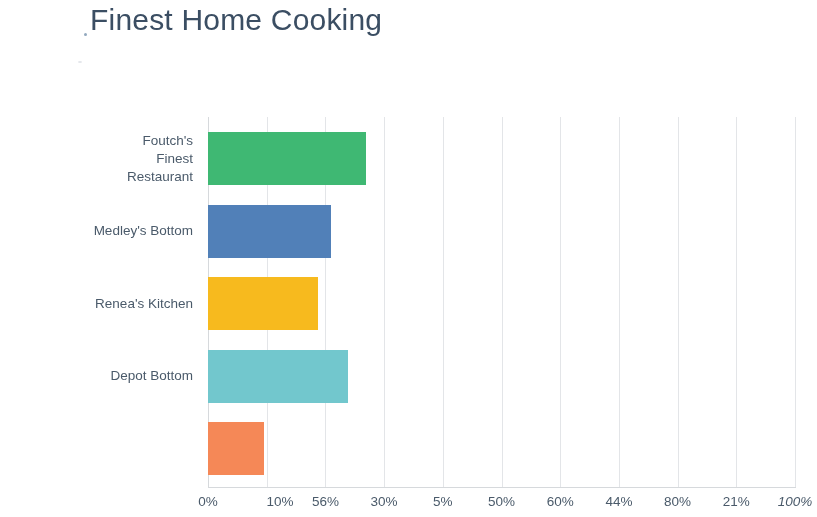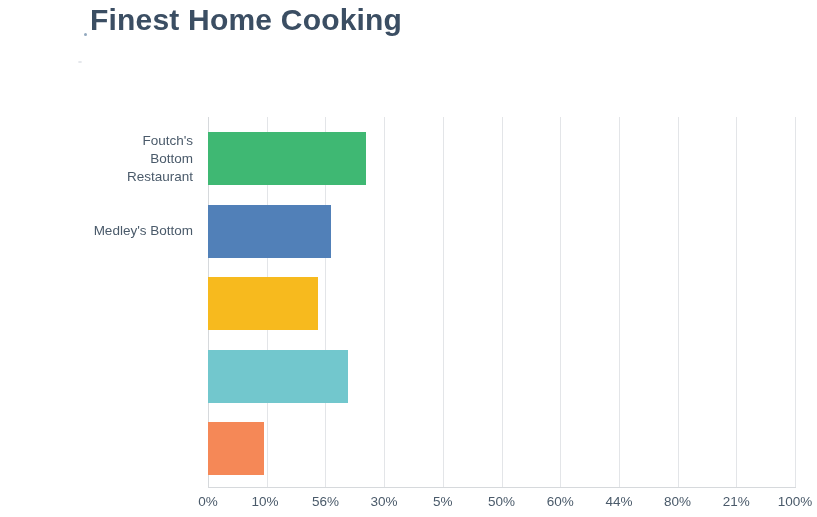--- a/index.html
+++ b/index.html
@@ -20,21 +20,21 @@
     position: absolute;
     inset: 0;
   }
 
   
   #chart-title {
     position: absolute;
     left: 90px;
     top: 3px;
     font-size: 30px;
-    font-weight: 700;
+    font-weight: 400;
     color: #3b4e63;
     letter-spacing: 0.2px;
     white-space: nowrap;
   }
   .artifact-dot {
     position: absolute;
     background: #6d8ba8;
     border-radius: 50%;
   }
   #artifact-a { left: 84px; top: 33px; width: 3px; height: 3px; opacity: .75; }
@@ -146,31 +146,33 @@
 Restaurant — 27%" style="top: 15px; width: 158.49px; background: rgb(63, 184, 115);"></div>
         <div class="bar" title="Medley's Diner — 21%" style="top: 87.5px; width: 123.27px; background: rgb(81, 128, 184);"></div>
         <div class="bar" title="Renea's Kitchen — 18.7%" style="top: 160px; width: 109.769px; background: rgb(247, 186, 30);"></div>
         <div class="bar" title="Depot Bottom — 23.8%" style="top: 232.5px; width: 139.706px; background: rgb(114, 199, 205);"></div>
         <div class="bar" title="Tammy's Market — 9.5%" style="top: 305px; width: 55.765px; background: rgb(245, 136, 87);"></div>
       </div>
   </div>
 
   <div id="y-labels">
       <div class="bar-row-label" style="top: 14.5px;">Foutch's
-Bottom
+Finest
 Restaurant</div>
       <div class="bar-row-label" style="top: 105px;">Medley's Bottom</div>
+      <div class="bar-row-label" style="top: 177.5px;">Renea's Kitchen</div>
+      <div class="bar-row-label" style="top: 250px;">Depot Bottom</div>
     </div>
   <div id="x-labels">
       <div class="x-tick" style="left: 0px;">0%</div>
-      <div class="x-tick" style="left: 57px;">10%</div>
+      <div class="x-tick" style="left: 72px;">10%</div>
       <div class="x-tick" style="left: 117.4px;">56%</div>
       <div class="x-tick" style="left: 176.1px;">30%</div>
       <div class="x-tick" style="left: 234.8px;">5%</div>
       <div class="x-tick" style="left: 293.5px;">50%</div>
       <div class="x-tick" style="left: 352.2px;">60%</div>
       <div class="x-tick" style="left: 410.9px;">44%</div>
       <div class="x-tick" style="left: 469.6px;">80%</div>
       <div class="x-tick" style="left: 528.3px;">21%</div>
-      <div class="x-tick" style="left: 587px;">100%</div>
+      <div class="x-tick" style="left: 587px; font-style: italic;">100%</div>
     </div>
 
 </div>
 
 </body></html>

